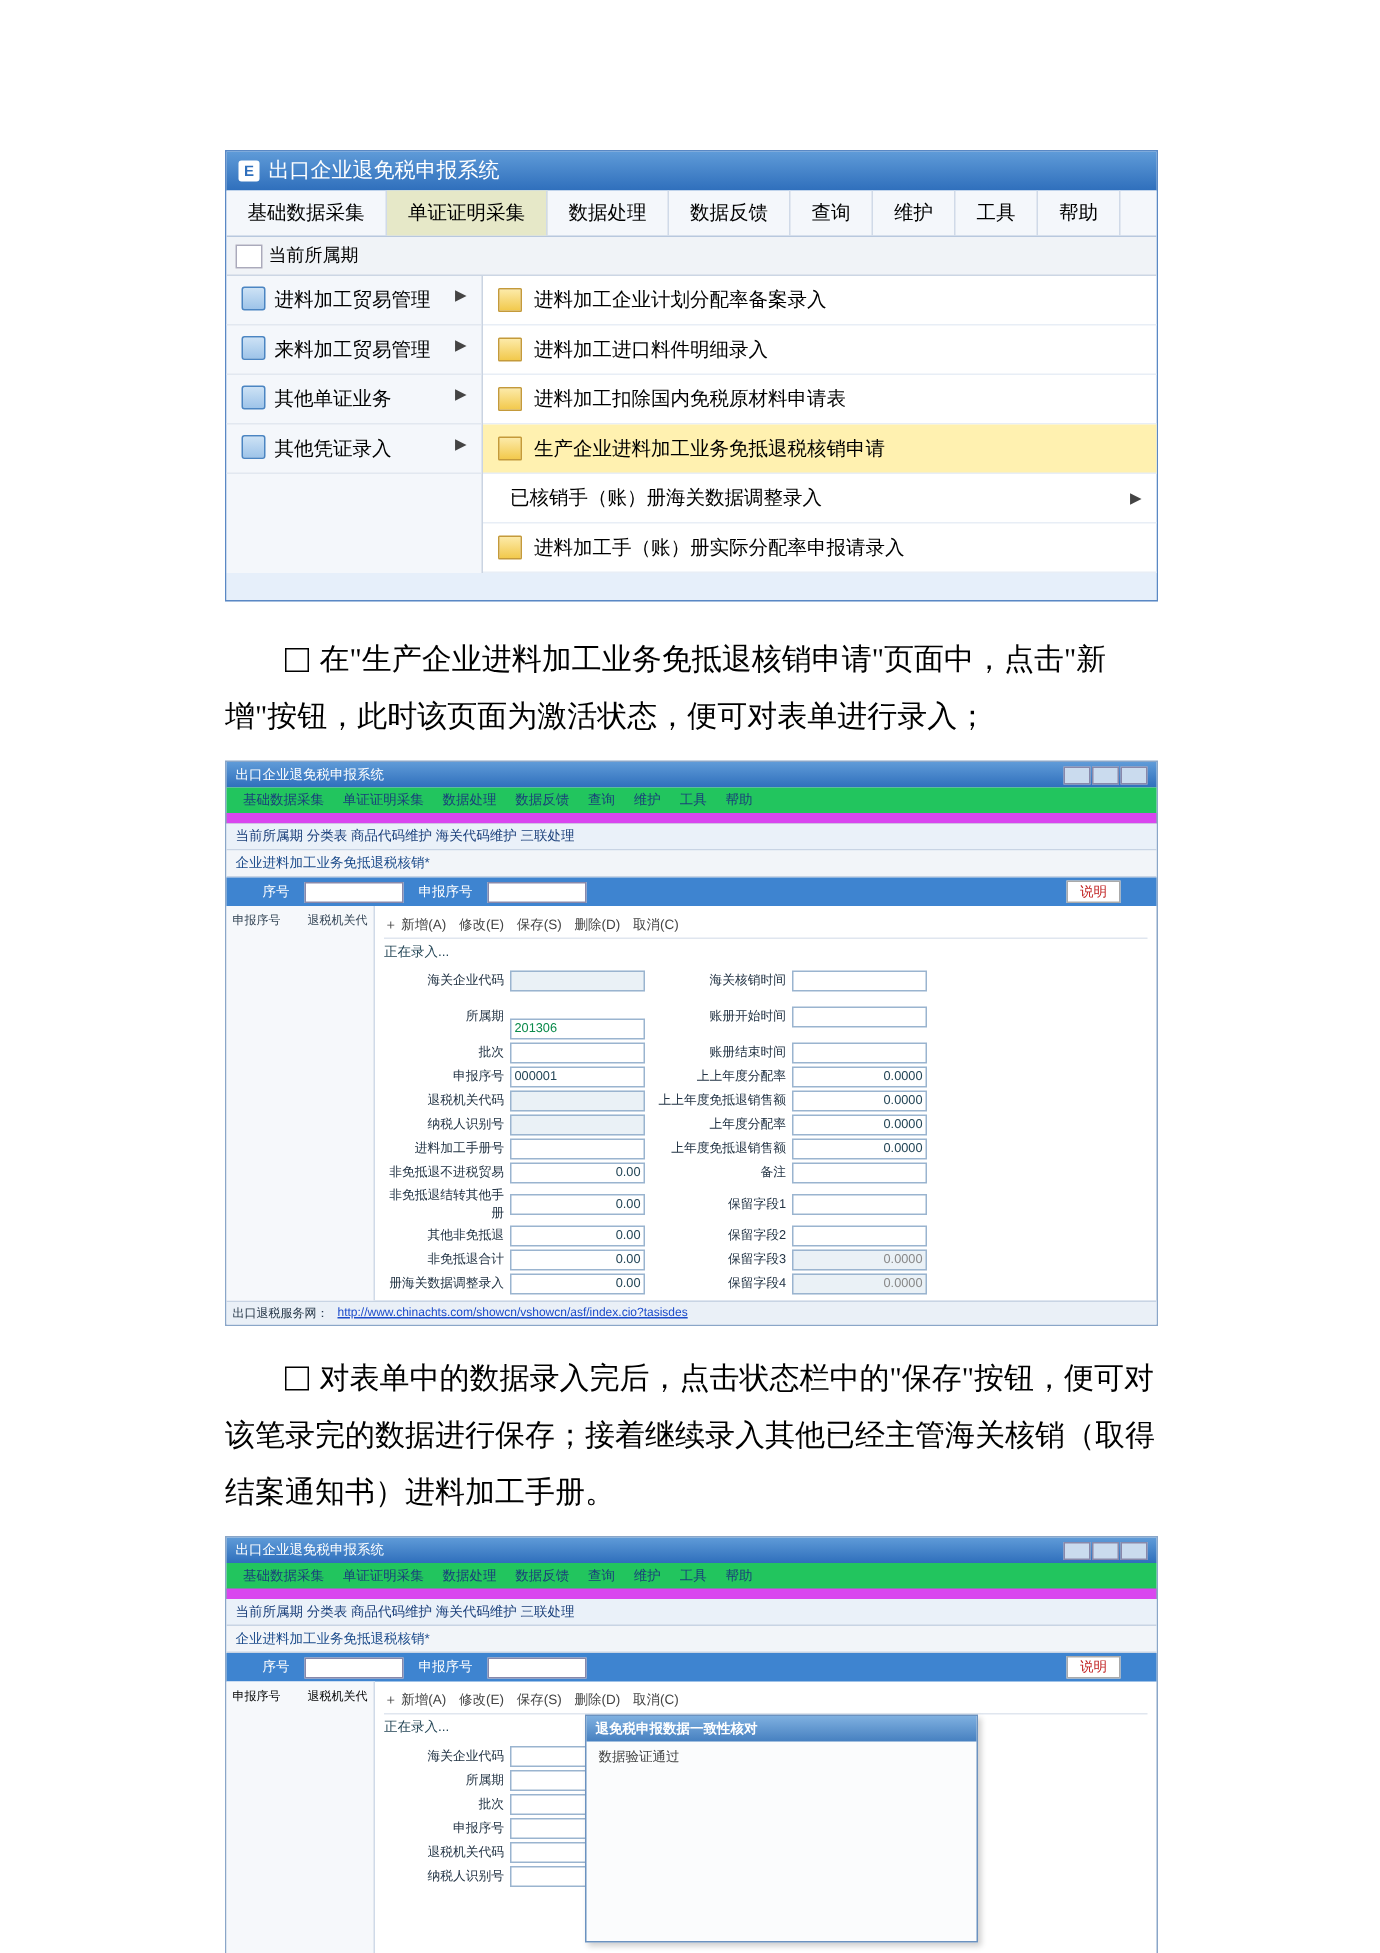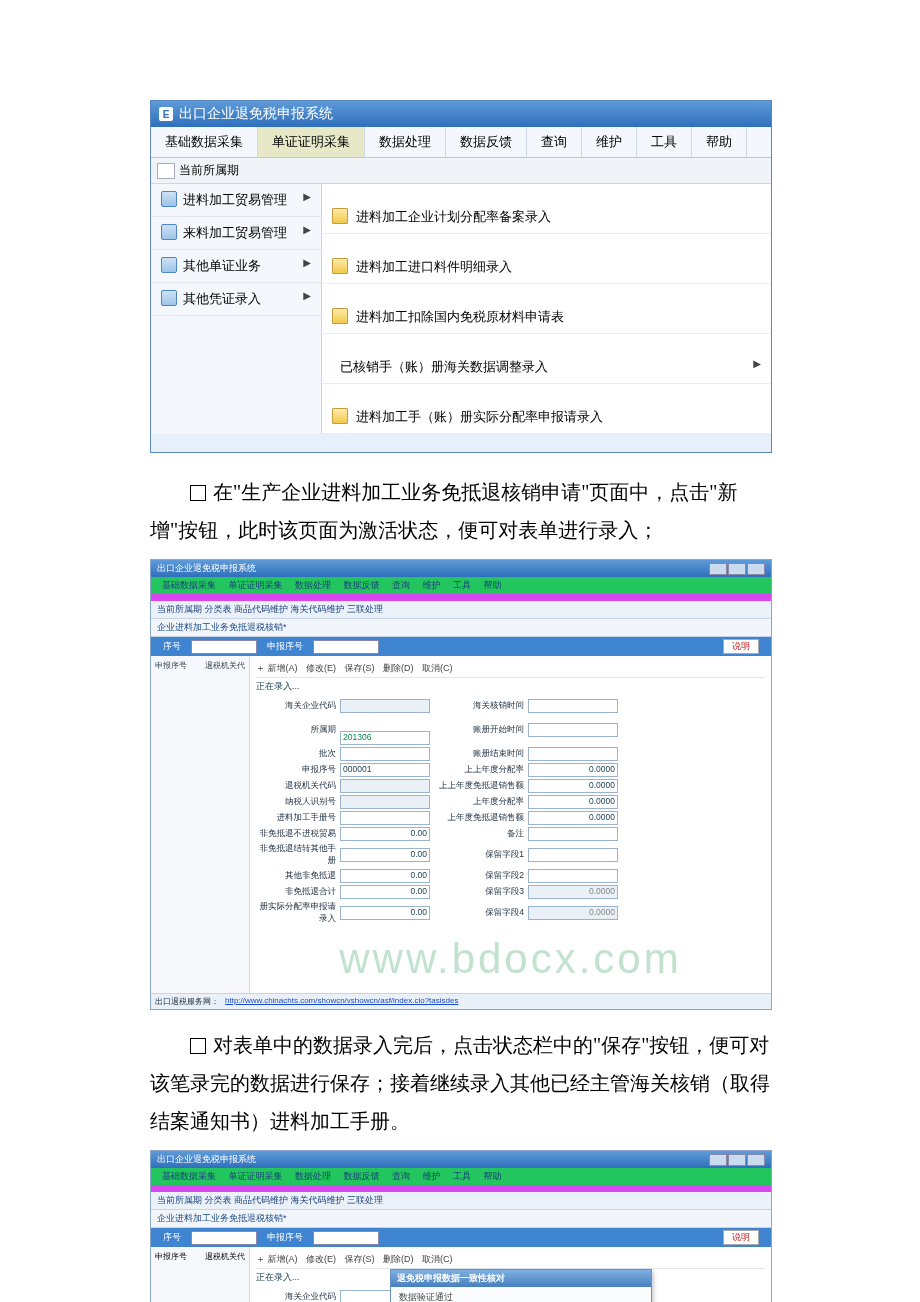--- a/index.html
+++ b/index.html
@@ -90,27 +90,26 @@
     margin-left: auto;
     color: #444;
     font-size: 10px;
   }
   .drop-right {
     flex: 1;
     background: #fff;
   }
   .drop-right .d-item2 {
     display: flex;
-    align-items: flex-start;
+    align-items: center;
     gap: 8px;
     padding: 7px 10px;
     border-bottom: 1px solid #e8eef6;
     cursor: pointer;
     font-size: 13px;
-    margin-top: 17px;
   }
   .drop-right .d-item2.sel {
     background: #fff1b0;
   }
   .drop-right .ico-f {
     width: 14px; height: 14px;
     border: 1px solid #c49a3a;
     background: linear-gradient(#fceaa8, #f2c94c);
     border-radius: 1px;
   }
@@ -163,21 +162,21 @@
   .s2-tab {
     background: #f2f5f9;
     padding: 2px 6px;
     font-weight: normal;
     color: #1a4a8a;
     border-bottom: 1px solid #c8d4e4;
   }
   .s2-filter {
     background: #3e84d0;
     color: #fff;
-    padding: 2px 12px;
+    padding: 2px 24px;
     display: flex;
     gap: 10px;
     align-items: center;
   }
   .s2-filter input {
     font-size: 9px;
     height: 12px;
     width: 60px;
     border: 1px solid #88a;
     padding: 0 2px;
@@ -370,20 +369,24 @@
           <span>进料加工企业计划分配率备案录入</span>
         </div>
         <div class="d-item2">
           <span class="ico-f"></span>
           <span>进料加工进口料件明细录入</span>
         </div>
         <div class="d-item2">
           <span class="ico-f"></span>
           <span>进料加工扣除国内免税原材料申请表</span>
         </div>
+        <div class="d-item2 sel">
+          <span class="ico-f"></span>
+          <span>生产企业进料加工业务免抵退税核销申请</span>
+        </div>
         <div class="d-item2">
           <span class="ico-e"></span>
           <span>已核销手（账）册海关数据调整录入</span>
           <span class="arrow2">▶</span>
         </div>
         <div class="d-item2">
           <span class="ico-f"></span>
           <span>进料加工手（账）册实际分配率申报请录入</span>
         </div>
       </div>
@@ -489,26 +492,25 @@
           <div class="lbl">其他非免抵退</div>
             <div class="val" style="text-align:right">0.00</div>
           <div class="lbl">保留字段2</div>
             <div class="val"></div>
 
           <div class="lbl">非免抵退合计</div>
             <div class="val" style="text-align:right">0.00</div>
           <div class="lbl">保留字段3</div>
             <div class="val dim" style="text-align:right">0.0000</div>
 
-          <div class="lbl">册实际分配率申报请录入</div>
+          <div class="lbl">册海关数据调整录入</div>
             <div class="val" style="text-align:right">0.00</div>
           <div class="lbl">保留字段4</div>
             <div class="val dim" style="text-align:right">0.0000</div>
         </div>
-        <div class="watermark">www.bdocx.com</div>
       </div>
     </div>
     <div class="s2-status">
       <span>出口退税服务网：</span>
       <a href="#">http://www.chinachts.com/showcn/vshowcn/asf/index.cio?tasisdes</a>
 
     </div>
   </div>
 
   <p class="para">

